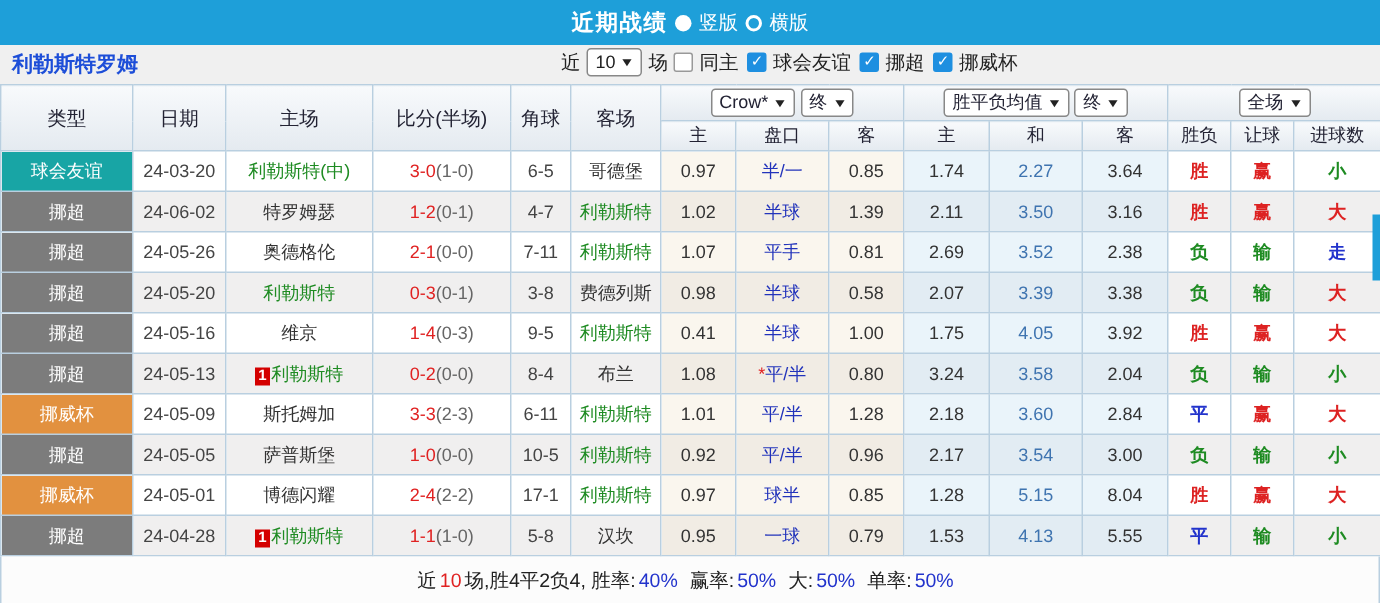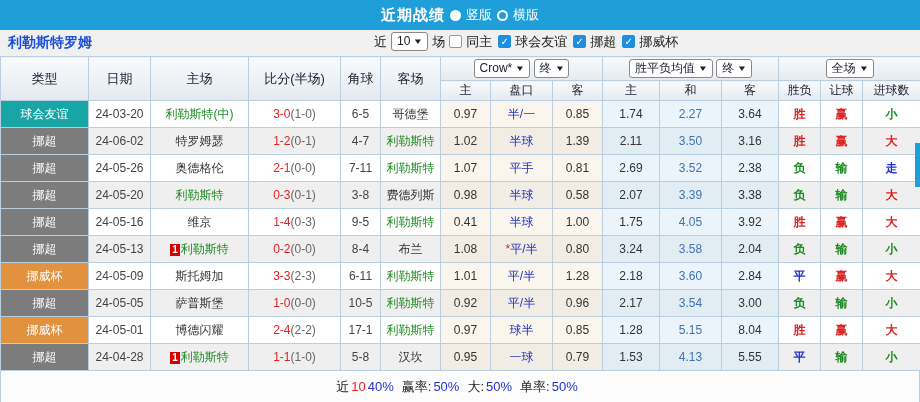--- a/index.html
+++ b/index.html
@@ -332,20 +332,21 @@
     <td class="res" style="color: rgb(34, 51, 204);">平</td>
     <td class="res" style="color: rgb(30, 139, 34);">输</td>
     <td class="res" style="color: rgb(30, 139, 34);">小</td>
         </tr>
       </tbody>
   </table>
 
   <div class="footer">
     <span>近</span>
       <span class="f-red">10</span>
+      <span>场,胜4平2负4, 胜率:</span>
       <span class="f-blue">40%</span>
     <span>赢率:</span>
       <span class="f-blue">50%</span>
     <span>大:</span>
       <span class="f-blue">50%</span>
     <span>单率:</span>
       <span class="f-blue">50%</span>
   </div>
 
   <div class="scroll-thumb"></div>

